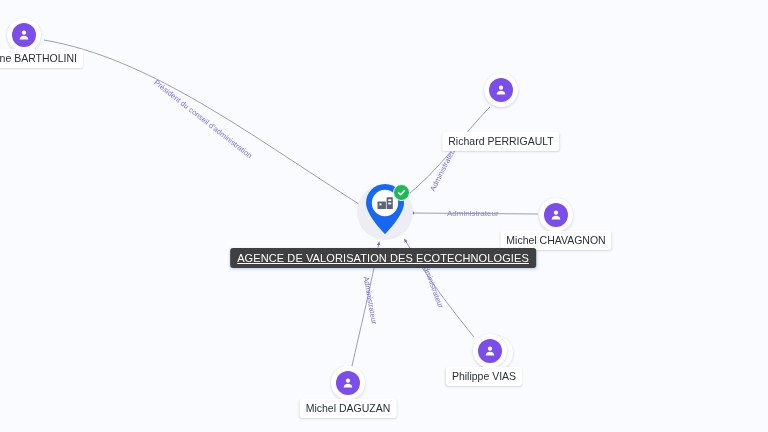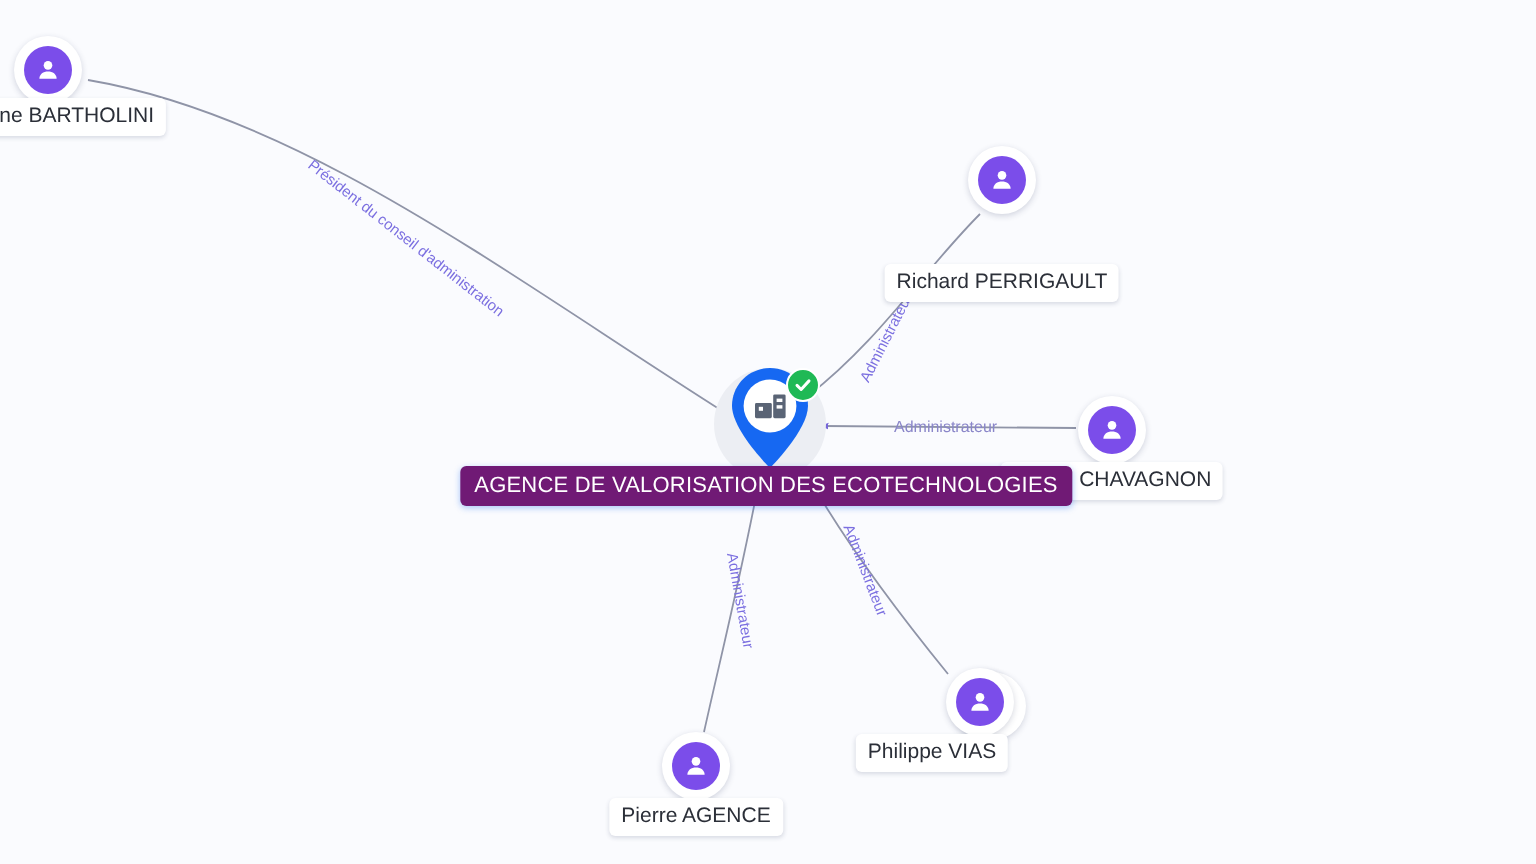--- a/index.html
+++ b/index.html
@@ -83,32 +83,32 @@
     position:absolute;right:3px;top:0px;
     width:15px;height:15px;border-radius:50%;
     background:#1fb955;
     border:1.5px solid #ffffff;
     display:flex;align-items:center;justify-content:center;
   }
 
   
   #company-label{
     position:absolute;
-    left:383px;top:233px;
+    left:383px;top:248px;
     transform:translate(-50%,0);
-    background:#701a75;
+    background:#404040;
     color:#ffffff;
     font-size:11px;
     letter-spacing:.1px;
     line-height:14px;
     padding:3px 7px;
     border-radius:3px;
     white-space:nowrap;
     box-shadow:0 1px 3px rgba(22,104,242,.35);
-    pointer-events:auto;cursor:pointer;
+    pointer-events:auto;cursor:pointer;text-decoration:underline;
   }
 
   
   .edge-label{
     position:absolute;
     color:#7b6fe0;
     font-size:7.5px;
     line-height:9px;
     white-space:nowrap;
     transform-origin:0 50%;
@@ -178,31 +178,31 @@
 <div class="person-label" style="left:556px;top:231px;">Michel CHAVAGNON</div>
 
 <div class="person-node stacked" style="left:490px;top:351px;">
   <span class="disc">
     <svg width="14" height="14" viewBox="0 0 24 24" fill="#ffffff">
       <circle cx="12" cy="8" r="3.7"></circle>
       <path d="M4.6 19.5c0-4 3.4-6.2 7.4-6.2s7.4 2.2 7.4 6.2z"></path>
     </svg>
   </span>
 </div>
-<div class="person-label" style="left:466px;top:367px;">Philippe VIAS</div>
+<div class="person-label" style="left:484px;top:367px;">Philippe VIAS</div>
 
 <div class="person-node" style="left:348px;top:383px;">
   <span class="disc">
     <svg width="14" height="14" viewBox="0 0 24 24" fill="#ffffff">
       <circle cx="12" cy="8" r="3.7"></circle>
       <path d="M4.6 19.5c0-4 3.4-6.2 7.4-6.2s7.4 2.2 7.4 6.2z"></path>
     </svg>
   </span>
 </div>
-<div class="person-label" style="left:348px;top:399px;">Pierre AGENCE</div>
+<div class="person-label" style="left:348px;top:399px;">Michel DAGUZAN</div>
 
 <div id="company-node">
   <div id="company-halo"></div>
   <svg id="company-pin" width="44" height="54" viewBox="0 0 44 54">
     <path d="M22 2 C11.5 2 3 10.4 3 20.9 C3 33.2 22 52 22 52 C22 52 41 33.2 41 20.9 C41 10.4 32.5 2 22 2 Z" fill="#1668f2"></path>
     <circle cx="22" cy="21" r="13.2" fill="#ffffff"></circle>
     <g fill="#5a6475">
       <rect x="14.5" y="19.5" width="8.4" height="7.6" rx="0.7"></rect>
       <rect x="23.6" y="15.2" width="6.2" height="11.9" rx="0.7"></rect>
       <rect x="16.4" y="21.4" width="2.1" height="2.0" fill="#ffffff"></rect>

